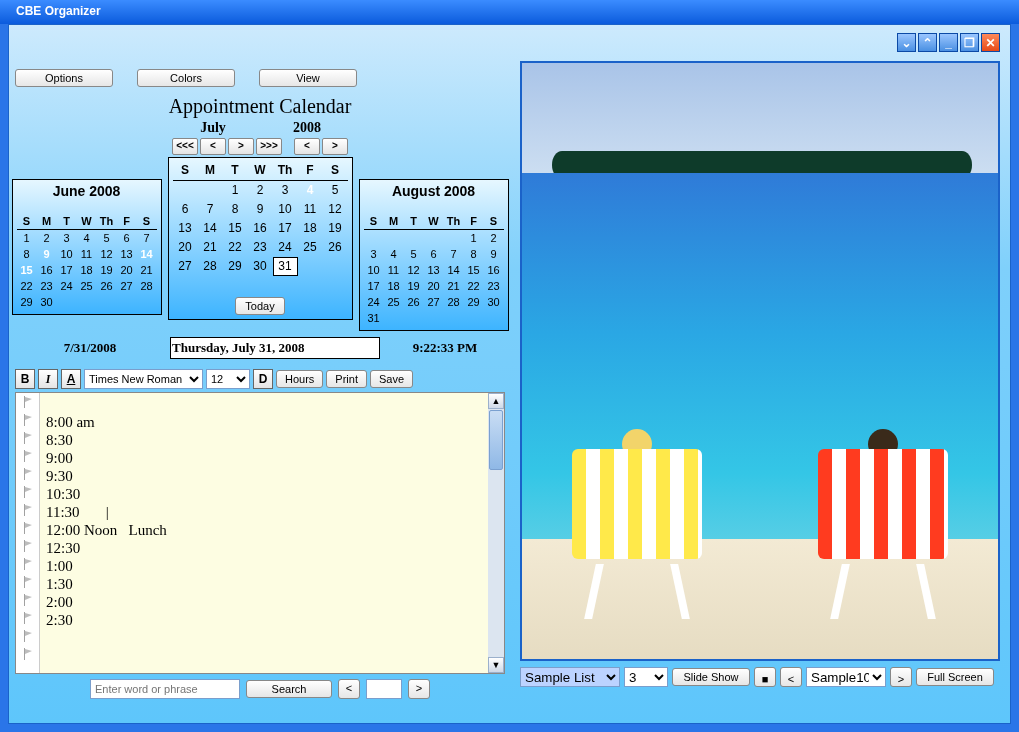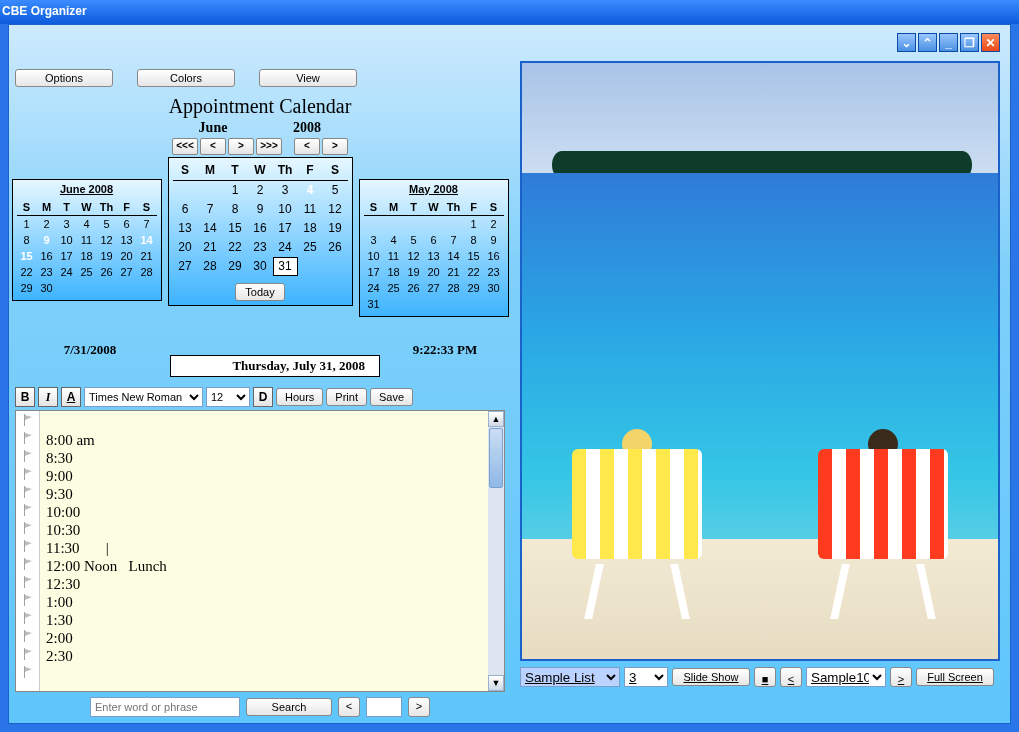--- a/index.html
+++ b/index.html
@@ -10,21 +10,21 @@
     background: #0055e5;
     width: 1019px;
     height: 732px;
     overflow: hidden;
   }
   .window { width: 1019px; height: 732px; background:#2a75e8; }
   .titlebar {
     height: 24px;
     background: linear-gradient(to bottom,#3b8cff,#0b5bdc);
     color:#fff; font-weight:bold; font-size:12px;
-    padding:4px 2px;
+    padding:4px 16px;
   }
   .client {
     margin: 0 8px 8px 8px;
     height: 700px;
     background: linear-gradient(to bottom,#cdeafd,#7fd0fb 35%,#5ec6fb);
     border: 1px solid #1a62c9;
     position: relative;
   }
   
   .wincontrols { position:absolute; top:8px; right:10px; display:flex; gap:2px; }
@@ -50,30 +50,30 @@
   .navbtn { width:26px; height:17px; background:linear-gradient(#fff,#e4e4e4); border:1px solid #888; border-radius:2px; font-size:10px; text-align:center; line-height:14px; cursor:pointer;}
   .navlbl { width:60px; text-align:center; font-family:"Times New Roman",serif; font-size:14px;}
   
   .calrow { display:flex; gap:6px; align-items:flex-start; justify-content:center;}
   .cal {
     border:1px solid #000; background:linear-gradient(#e6f7ff,#3db4ff);
     padding:3px 4px 4px 4px;
   }
   .cal-small { width:150px; }
   .cal-main  { width:192px; }
-  .cal-title { text-align:center; font-weight:bold; margin-bottom:4px; font-size:11px;text-decoration:underline;}
+  .cal-title { text-align:center; font-weight:bold; margin-bottom:14px; font-size:14px;}
   .cal-head, .cal-body { display:grid; grid-template-columns:repeat(7,1fr); }
   .cal-small .cal-head div, .cal-small .cal-body div { width:20px; height:16px; font-size:11px; text-align:center; line-height:16px;}
   .cal-main  .cal-head div, .cal-main  .cal-body div { width:25px; height:19px; font-size:12px; text-align:center; line-height:19px;}
   .cal-head { font-weight:bold; border-bottom:1px solid #000;}
   .hl-white { color:#fff; font-weight:bold;}
   .hl-sel   { background:#fff; border:1px solid #000; line-height:17px !important;}
-  .today-btn { width:50px; margin:7px auto 0 auto;}
+  .today-btn { width:50px; margin:21px auto 0 auto;}
   .dateline { display:flex; align-items:center; justify-content:space-between; margin-top:6px; font-weight:bold; font-family:"Times New Roman",serif; font-size:13px;}
-  .datebox { background:#fff; border:1px solid #000; padding:2px 14px; text-align:right;margin-top:32px;}
+  .datebox { background:#fff; border:1px solid #000; padding:2px 1px; text-align:left;}
   
   .tbar { display:flex; align-items:center; gap:3px; margin-top:10px;}
   .tbtn { width:20px; height:20px; border:1px solid #666; background:linear-gradient(#fff,#e4e4e4); text-align:center; line-height:18px; font-weight:bold; font-size:12px; cursor:pointer;}
   .tsel { height:20px; border:1px solid #7a9ecc; background:#fff; font-size:11px;}
   .tbar .btn { padding:2px 8px; }
   
   .editorwrap { margin-top:3px; height:282px; border:1px solid #888; background:#fff; display:flex;}
   .gutter { width:24px; background:#fff; border-right:1px solid #ccc;}
   .flag { height:18px; display:flex; align-items:center; justify-content:center;}
   .flag svg{opacity:.55;}
@@ -96,21 +96,21 @@
   .chairL{left:30px;} .chairR{right:30px;}
   .towel{position:absolute;top:30px;left:20px;width:130px;height:110px;border-radius:6px;}
   .towelY{background:repeating-linear-gradient(90deg,#ffe94a 0 14px,#fff 14px 28px);}
   .towelR{background:repeating-linear-gradient(90deg,#ff3b1f 0 14px,#fff 14px 28px);}
   .legs{position:absolute;bottom:0;left:30px;width:110px;height:60px;}
   .legs::before,.legs::after{content:"";position:absolute;bottom:0;width:8px;height:55px;background:#fff;}
   .legs::before{left:8px;transform:skewX(-12deg);} .legs::after{right:8px;transform:skewX(12deg);}
   .head{position:absolute;top:10px;left:70px;width:30px;height:30px;border-radius:50%;}
   .headL{background:#f2d46a;} .headR{background:#3a2a1a;}
   
-  .ssbar { display:flex; align-items:center; gap:4px; margin-top:6px;text-decoration:underline;}
+  .ssbar { display:flex; align-items:center; gap:4px; margin-top:6px;}
   .ssel { height:20px; border:1px solid #7a9ecc; background:#fff;}
   .sq { width:22px; text-align:center; height:20px; line-height:18px;}
 </style>
 </head>
 <body>
 
 <div class="window">
   <div class="titlebar">
     <span>CBE Organizer</span>
   </div>
@@ -126,21 +126,21 @@
     <div class="leftpane">
       <div class="topbtns">
         <div class="btn btn-wide">Options</div>
         <div class="btn btn-wide">Colors</div>
         <div class="btn btn-wide">View</div>
       </div>
 
       <div class="section-title">Appointment Calendar</div>
 
       <div class="navrow">
-        <span class="navlbl">June</span>
+        <span class="navlbl">July</span>
         <span style="width:30px"></span>
         <span class="navlbl">2008</span>
       </div>
       <div class="navrow">
         <div class="navbtn">&lt;&lt;&lt;</div>
         <div class="navbtn">&lt;</div>
         <div class="navbtn">&gt;</div>
         <div class="navbtn">&gt;&gt;&gt;</div>
         <span style="width:8px"></span>
         <div class="navbtn">&lt;</div>
@@ -243,21 +243,21 @@
               <div>29</div>
               <div>30</div>
               <div class="hl-sel">31</div>
               <div></div>
               <div></div>
             </div>
           <div class="btn today-btn">Today</div>
         </div>
 
         <div class="cal cal-small" style="margin-top:22px">
-          <div class="cal-title">May 2008</div>
+          <div class="cal-title">August 2008</div>
           <div class="cal-head" id="dow-next">
               <div>S</div>
               <div>M</div>
               <div>T</div>
               <div>W</div>
               <div>Th</div>
               <div>F</div>
               <div>S</div>
             </div>
           <div class="cal-body" id="body-next">
@@ -421,21 +421,20 @@
                 <polygon points="2,1 9,3 2,6" fill="#888"></polygon>
               </svg>
             </div>
           </div>
         <div class="editor" id="editor">
             <div class="row"></div>
             <div class="row">8:00 am</div>
             <div class="row">8:30</div>
             <div class="row">9:00</div>
             <div class="row">9:30</div>
-            <div class="row">10:00</div>
             <div class="row">10:30</div>
             <div class="row">11:30       |</div>
             <div class="row">12:00 Noon   Lunch</div>
             <div class="row">12:30</div>
             <div class="row">1:00</div>
             <div class="row">1:30</div>
             <div class="row">2:00</div>
             <div class="row">2:30</div>
           </div>
         <div class="vscroll">

